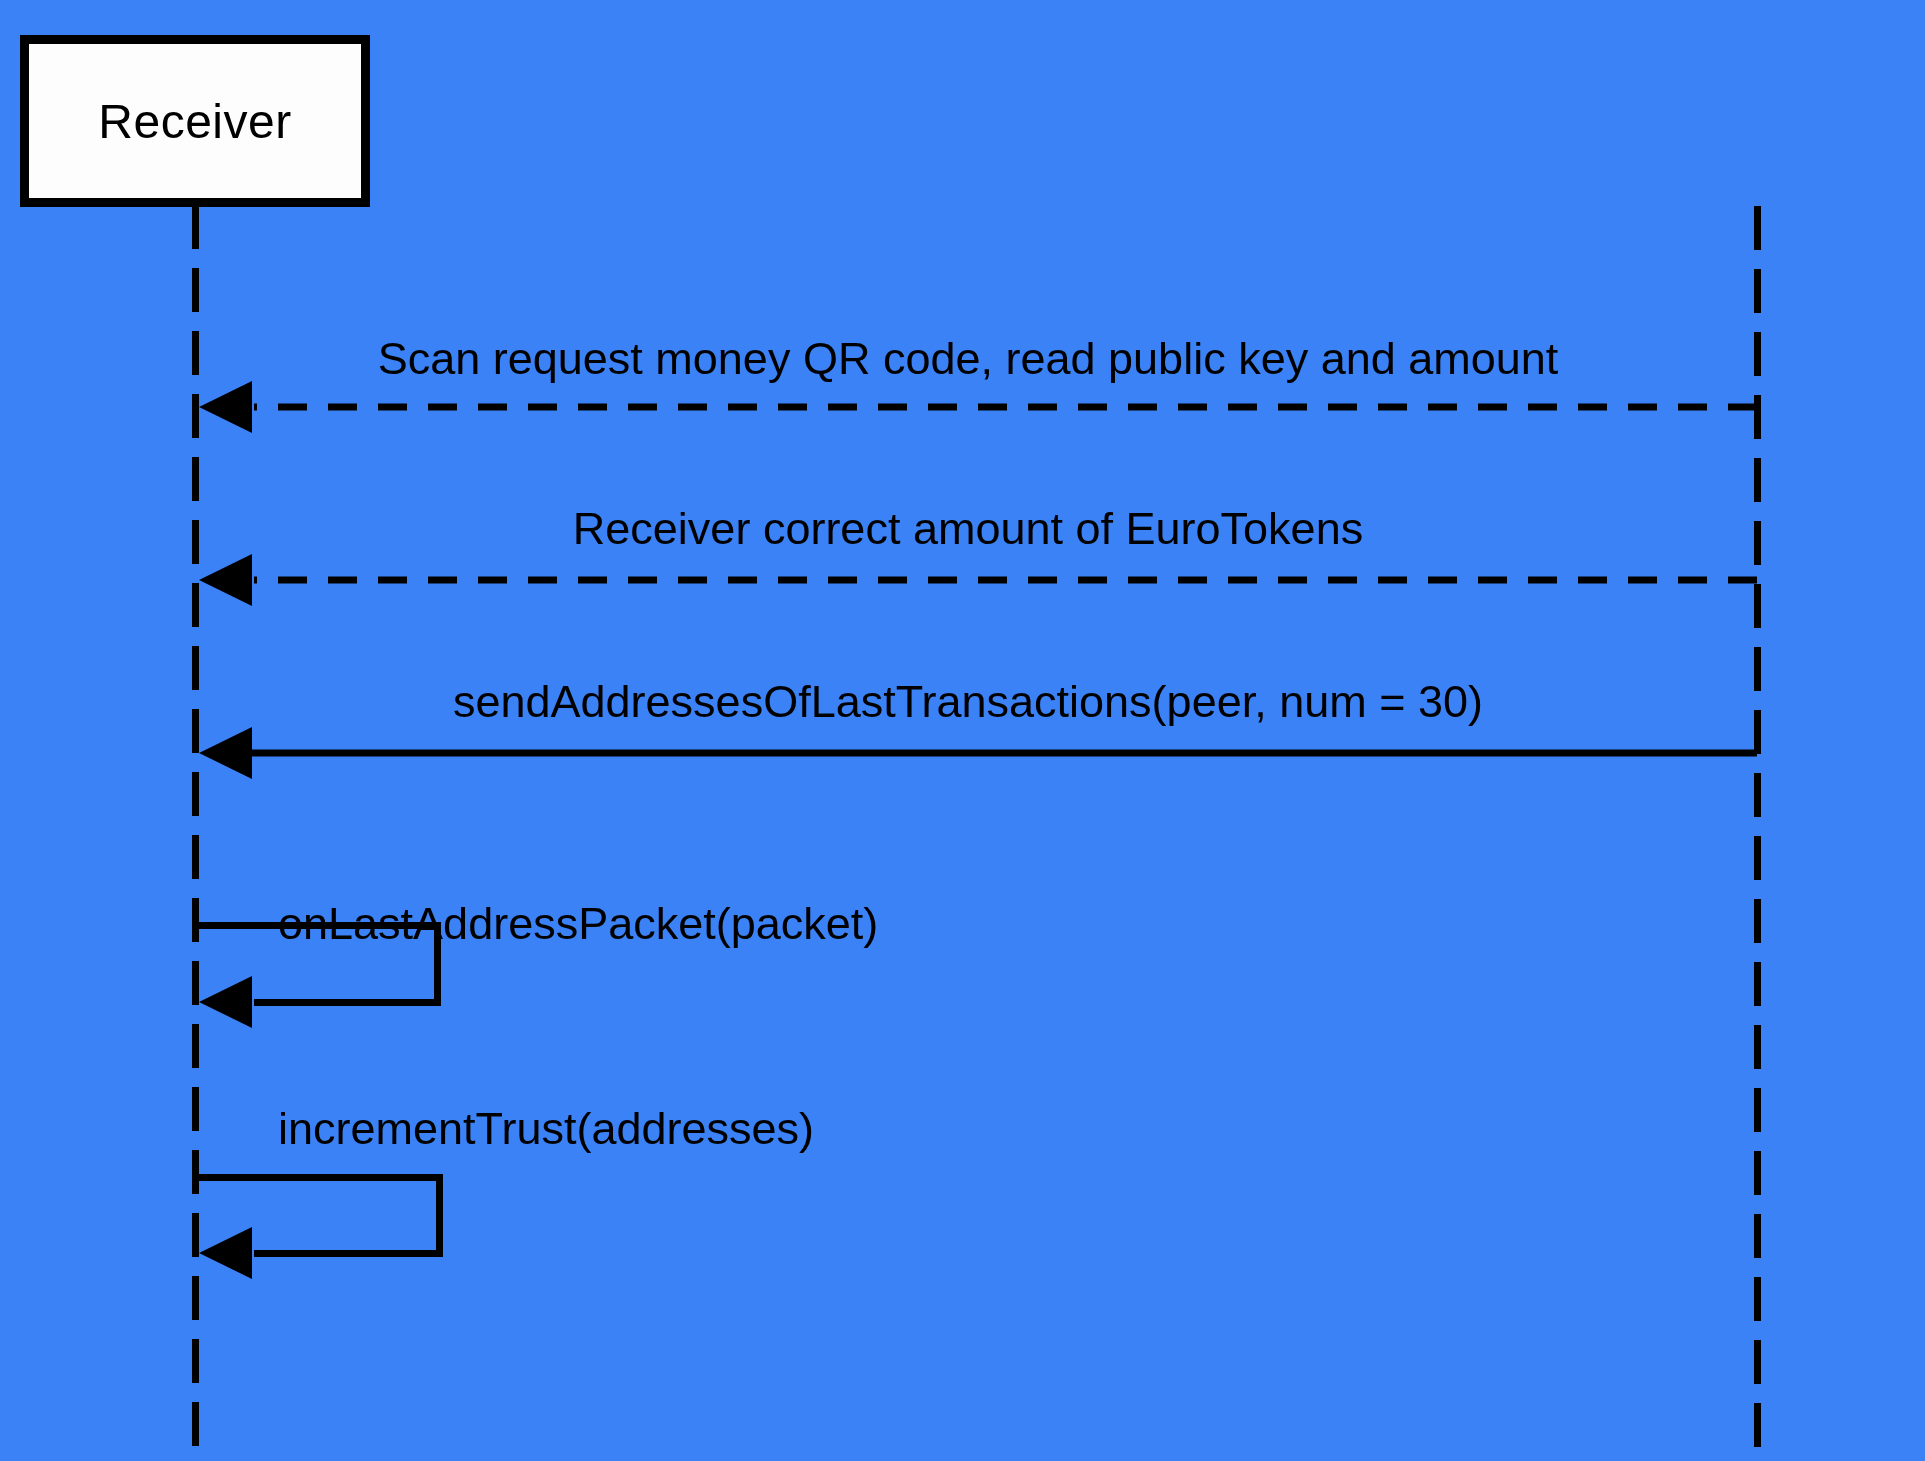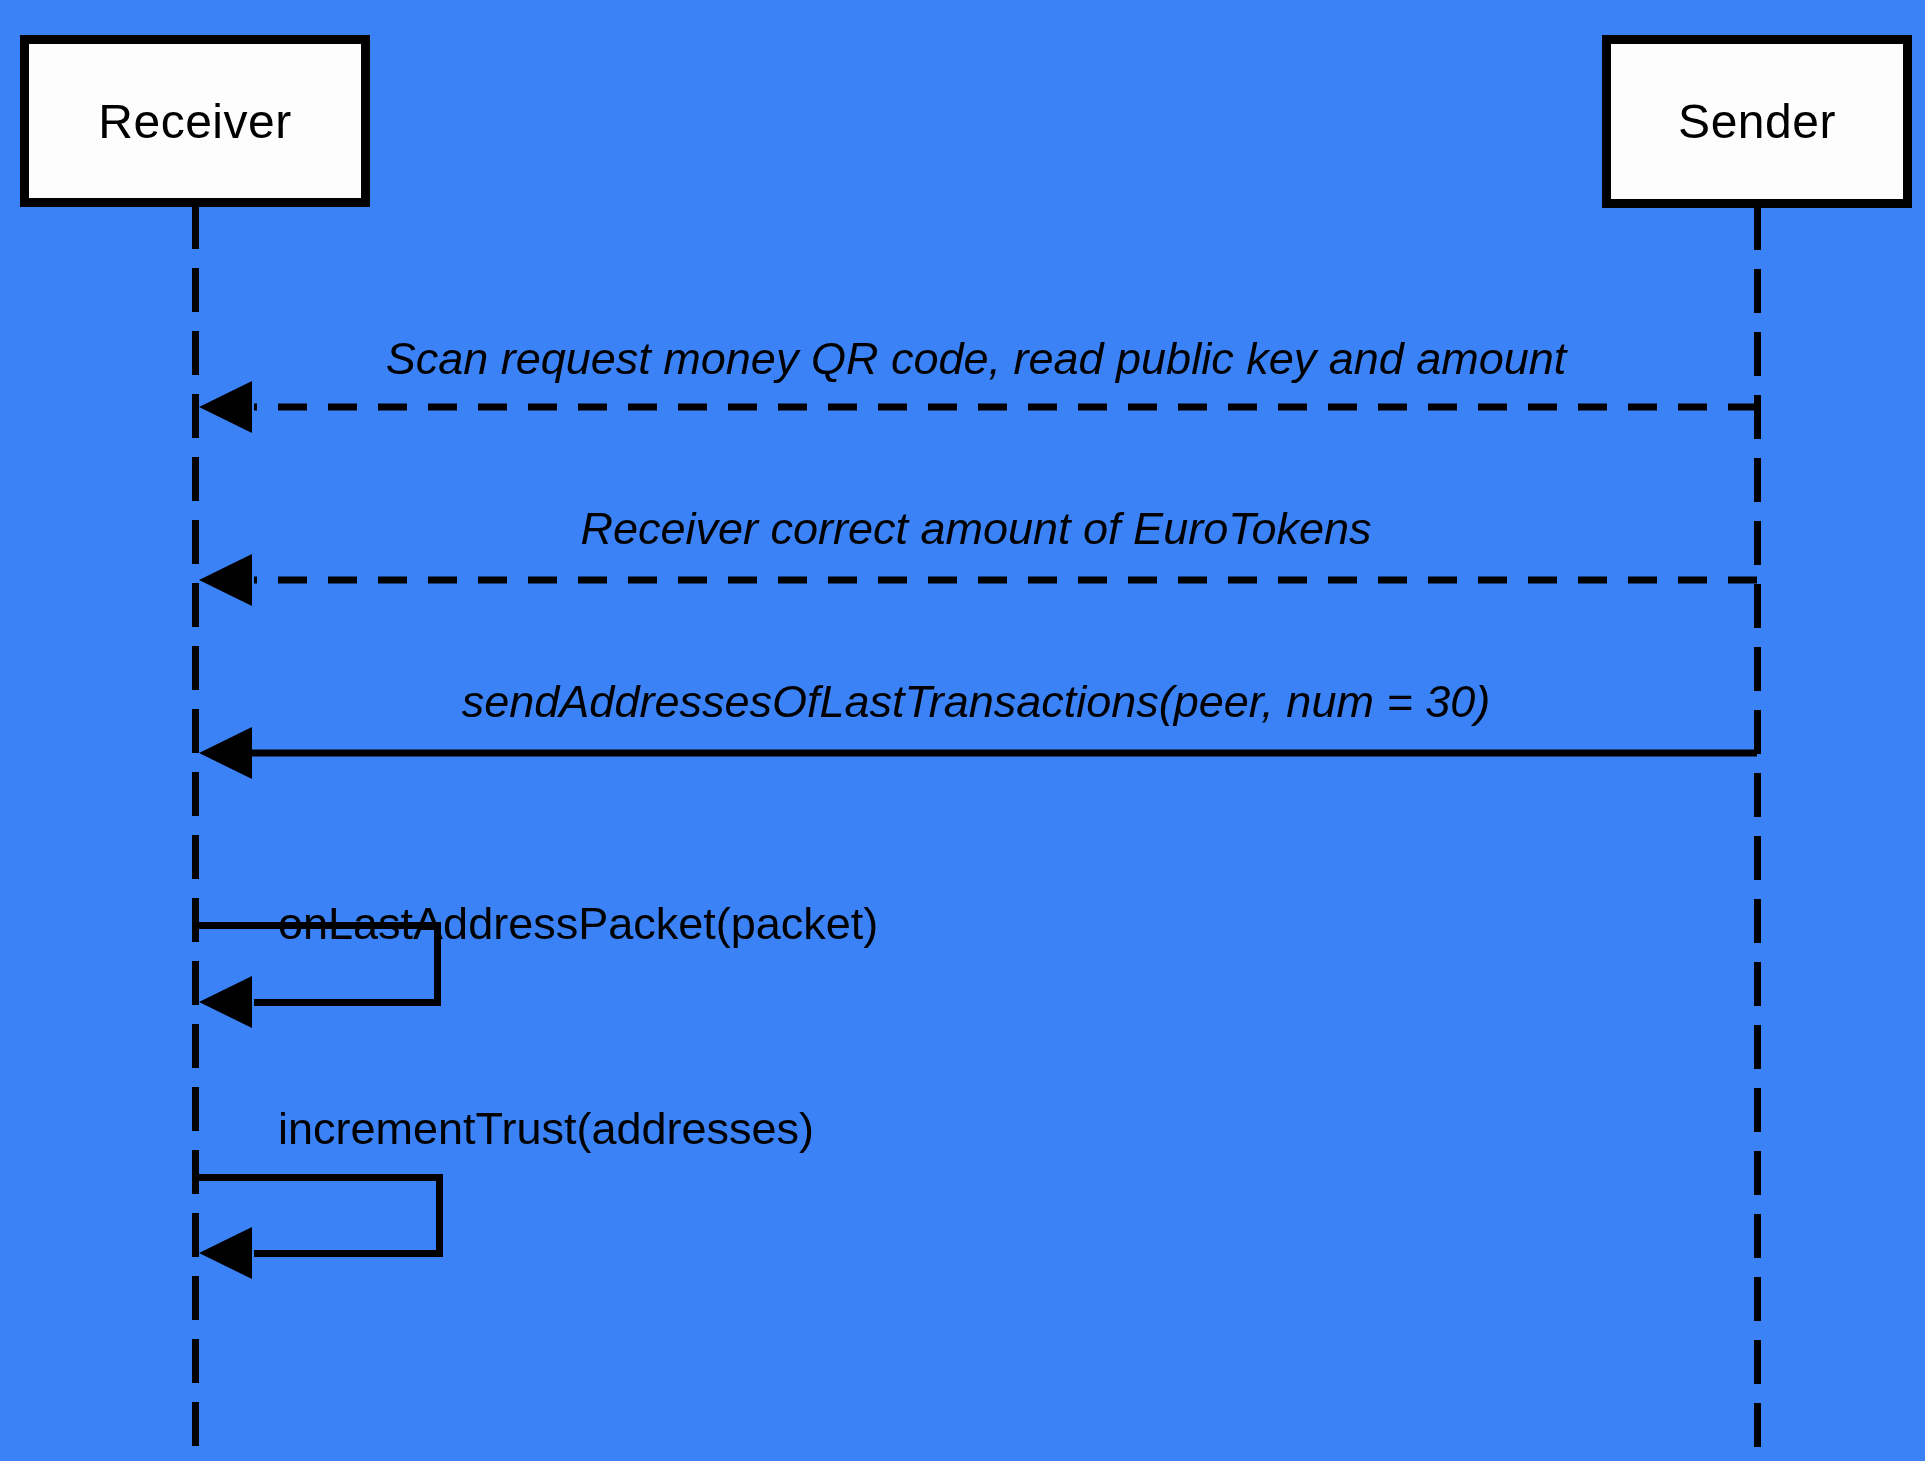--- a/index.html
+++ b/index.html
@@ -31,24 +31,23 @@
   .actor-box.receiver { left: 20px;  top: 35px; width: 350px; height: 172px; }
   .actor-box.sender   { left: 1602px; top: 35px; width: 310px; height: 173px; }
 
   .msg-label {
     position: absolute;
     font-size: 45px;
     line-height: 52px;
     white-space: nowrap;
   }
   .msg-label.centered {
-    left: 195px;
+    left: 187px;
     width: 1562px;
     text-align: center;
-    font-style: italic;
   }
   .msg-label.self-left {
     left: 278px;
     text-align: left;
   }
   .label-msg1 { top: 333px; }
   .label-msg2 { top: 503px; }
   .label-msg3 { top: 676px; }
   .label-self1 { top: 850px; margin-top: 48px; }
   .label-self2 { top: 1103px; }
@@ -92,23 +91,20 @@
     <polyline class="wire" points="199,925.5 437.5,925.5 437.5,1002.5 254,1002.5"></polyline>
     <polygon class="head" points="199,1002 252,976 252,1028"></polygon>
 
     <polyline class="wire" points="199,1177.5 439.5,1177.5 439.5,1253.5 254,1253.5"></polyline>
     <polygon class="head" points="199,1253 252,1227 252,1279"></polygon>
   </svg>
 
   <div class="actor-box receiver">
     <span>Receiver</span>
   </div>
-  <div class="actor-box sender">
-    <span>Sender</span>
-  </div>
 
   <div class="msg-label centered label-msg1">Scan request money QR code, read public key and amount</div>
 
   <div class="msg-label centered label-msg2">Receiver correct amount of EuroTokens</div>
 
   <div class="msg-label centered label-msg3">sendAddressesOfLastTransactions(peer, num = 30)</div>
 
   <div class="msg-label self-left label-self1">onLastAddressPacket(packet)</div>
 
   <div class="msg-label self-left label-self2">incrementTrust(addresses)</div>

